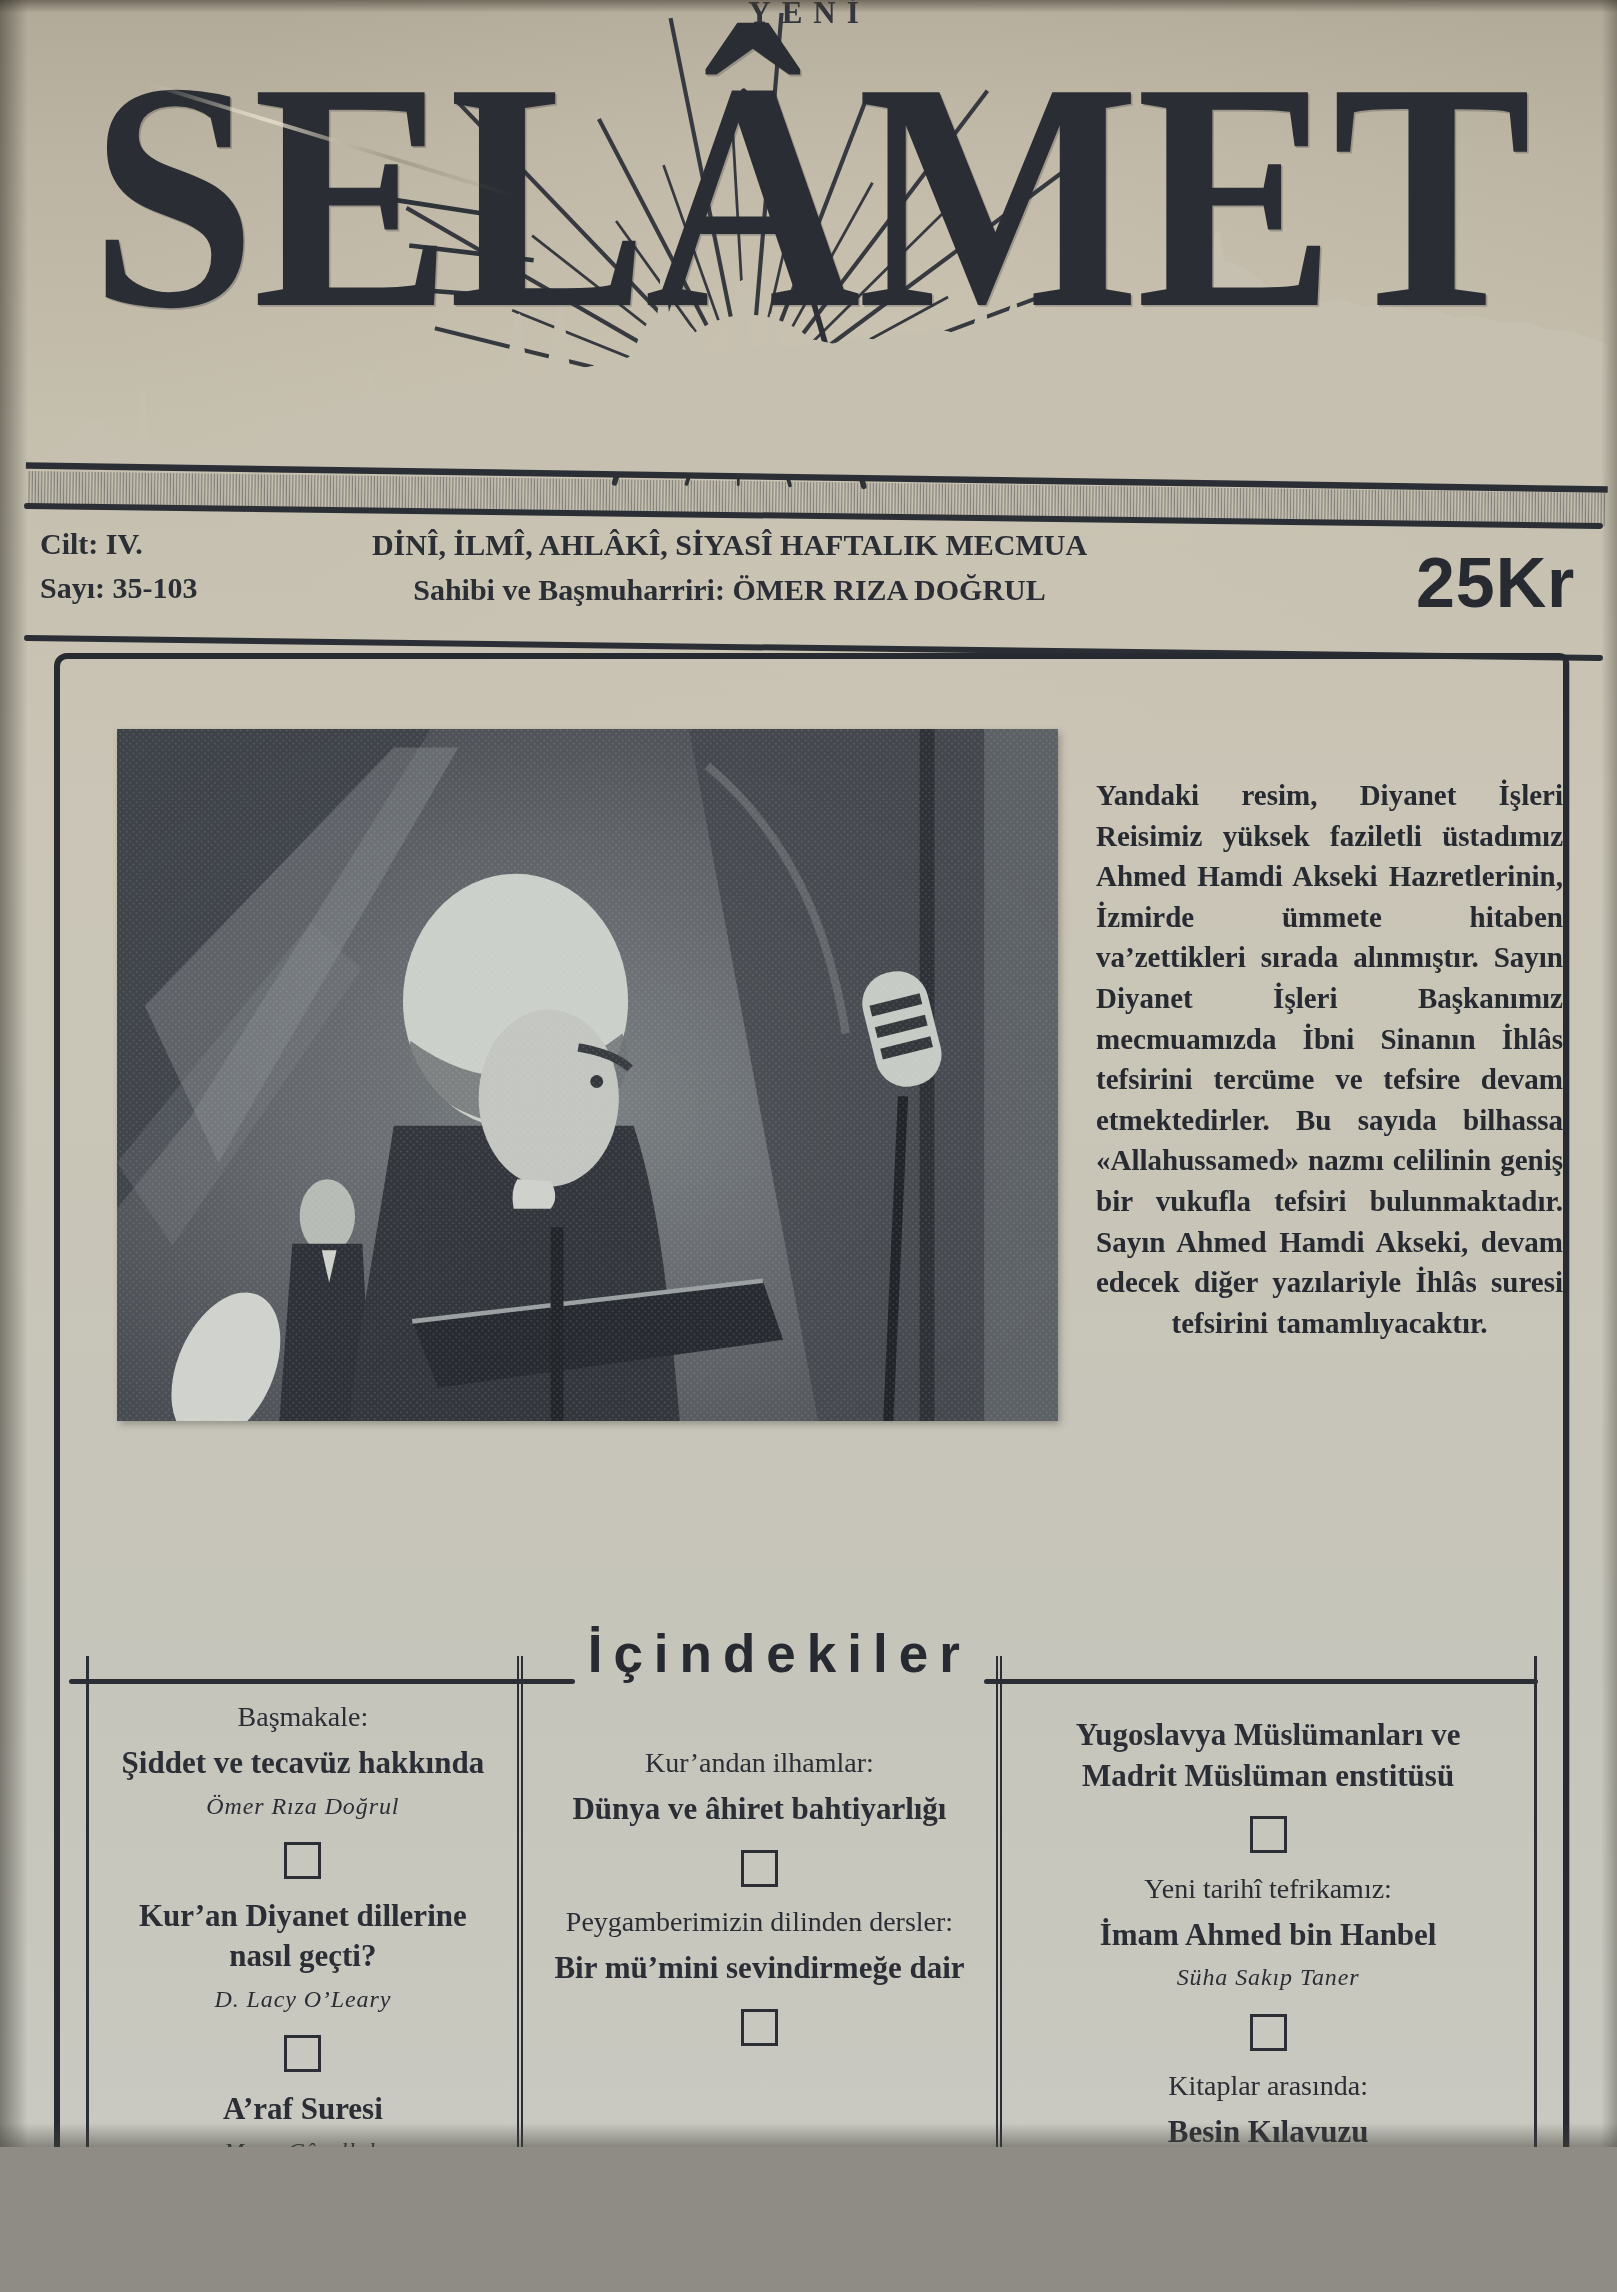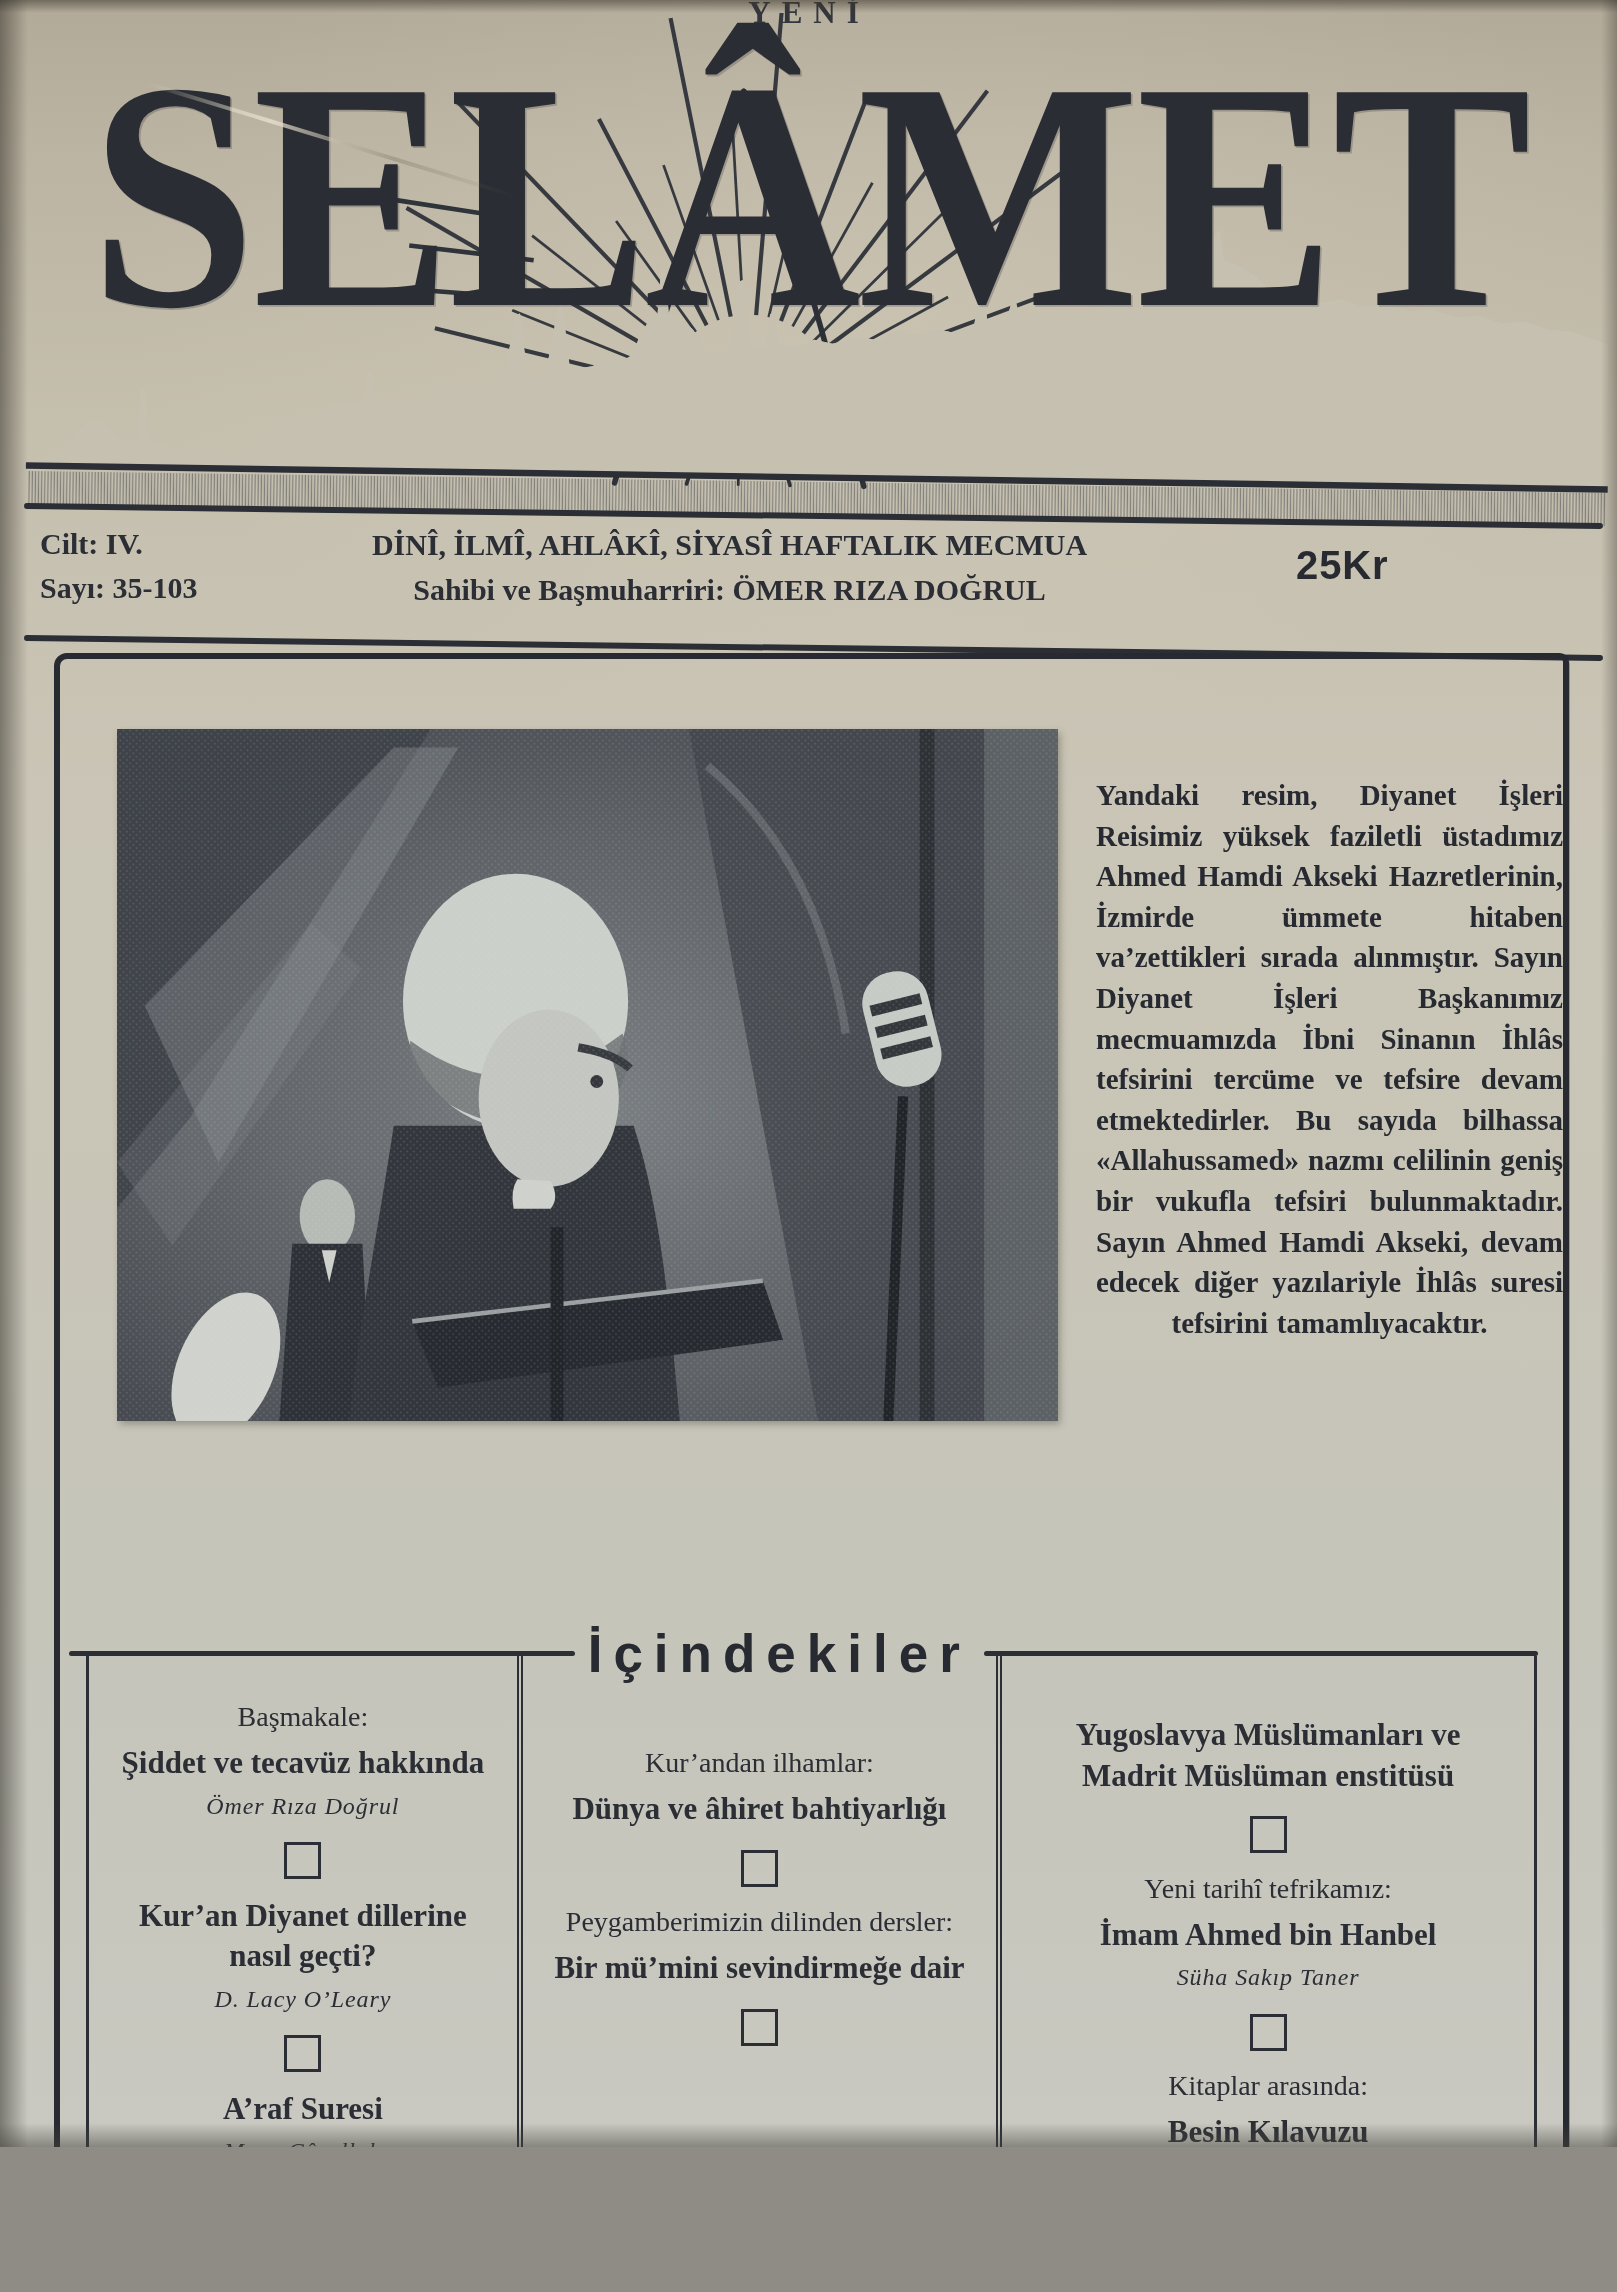--- a/index.html
+++ b/index.html
@@ -31,36 +31,36 @@
     font-size:325px;line-height:1;font-weight:700;color:#2a2d33;
     transform:scaleX(.92);letter-spacing:-3.7px;
     text-shadow:1.8px 1.8px 0 rgba(42,45,51,.25);}
 
   
   .rule{position:absolute;left:24px;right:14.8px;height:5.5px;background:#2b2e35;transform:rotate(.72deg);border-radius:2.8px;}
   .rule1{top:513px;}
   .rule2{top:645px;}
   .info-left{position:absolute;left:40px;top:522px;font-weight:700;font-size:30px;line-height:1.45;text-align:left;}
   .info-center{position:absolute;left:231px;top:522px;width:997px;text-align:center;font-weight:700;font-size:30px;line-height:1.5;}
-  .price{position:absolute;left:1296px;top:543px;font-weight:700;font-size:40px;letter-spacing:0.9px;color:#272a30;font-family:"Liberation Sans",sans-serif;text-align:right;}
+  .price{position:absolute;left:1416px;top:543px;font-weight:700;font-size:70px;letter-spacing:0.9px;color:#272a30;font-family:"Liberation Sans",sans-serif;text-align:right;}
 
   
   .main-box{position:absolute;left:54px;top:653px;width:1503px;height:1575px;
     border:6.5px solid #272a30;border-radius:13px 9.2px 14.8px 11px;
     box-shadow:0.9px 1.8px 0 rgba(39,42,48,.35), inset 0 0 0 0 transparent;}
   .photo{position:absolute;left:57px;top:70px;width:941px;height:692px;
     box-shadow:2.8px 3.7px 7.4px rgba(50,48,40,.35);}
   .caption{position:absolute;left:1036px;top:116px;width:467px;margin:0;
     font-size:29px;font-weight:700;line-height:1.4;text-align:justify;text-align-last:center;
     color:#272a31;word-spacing:1.4px;}
 
   
   .contents{position:absolute;left:26px;top:997px;width:1445px;height:550px;
     border:3.7px solid #2b2e35;border-top:none;}
-  .contents-heading-row{position:absolute;left:-20px;right:-3.7px;top:-33px;display:flex;align-items:center;}
+  .contents-heading-row{position:absolute;left:-20px;right:-3.7px;top:-33px;display:flex;align-items:flex-end;}
   .hline{height:5.5px;background:#2b2e35;border-radius:2.8px;}
   .hline.l{flex:1.05;}
   .hline.r{flex:1.15;}
   .contents-title{font-family:"Liberation Sans",sans-serif;font-weight:700;
     font-size:53px;letter-spacing:11px;padding:0 13px;color:#272a30;white-space:nowrap;}
   .cols{display:grid;grid-template-columns:29.6% 33.6% 36.8%;height:100%;}
   .col{text-align:center;padding:0 24px;box-sizing:border-box;overflow:hidden;}
   .col1{padding-top:33px;}
   .col2{padding-top:79px;border-left:6.5px double #2b2e35;border-right:6.5px double #2b2e35;}
   .col3{padding-top:52px;}

